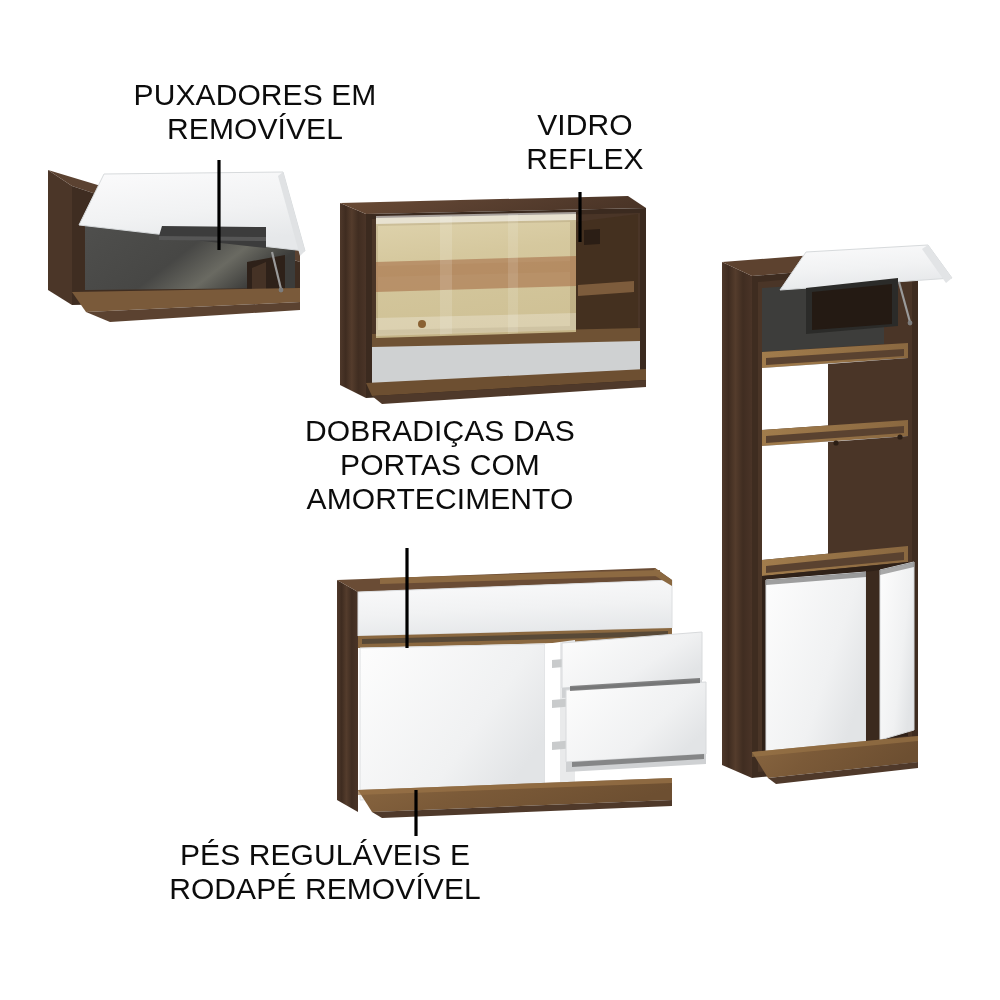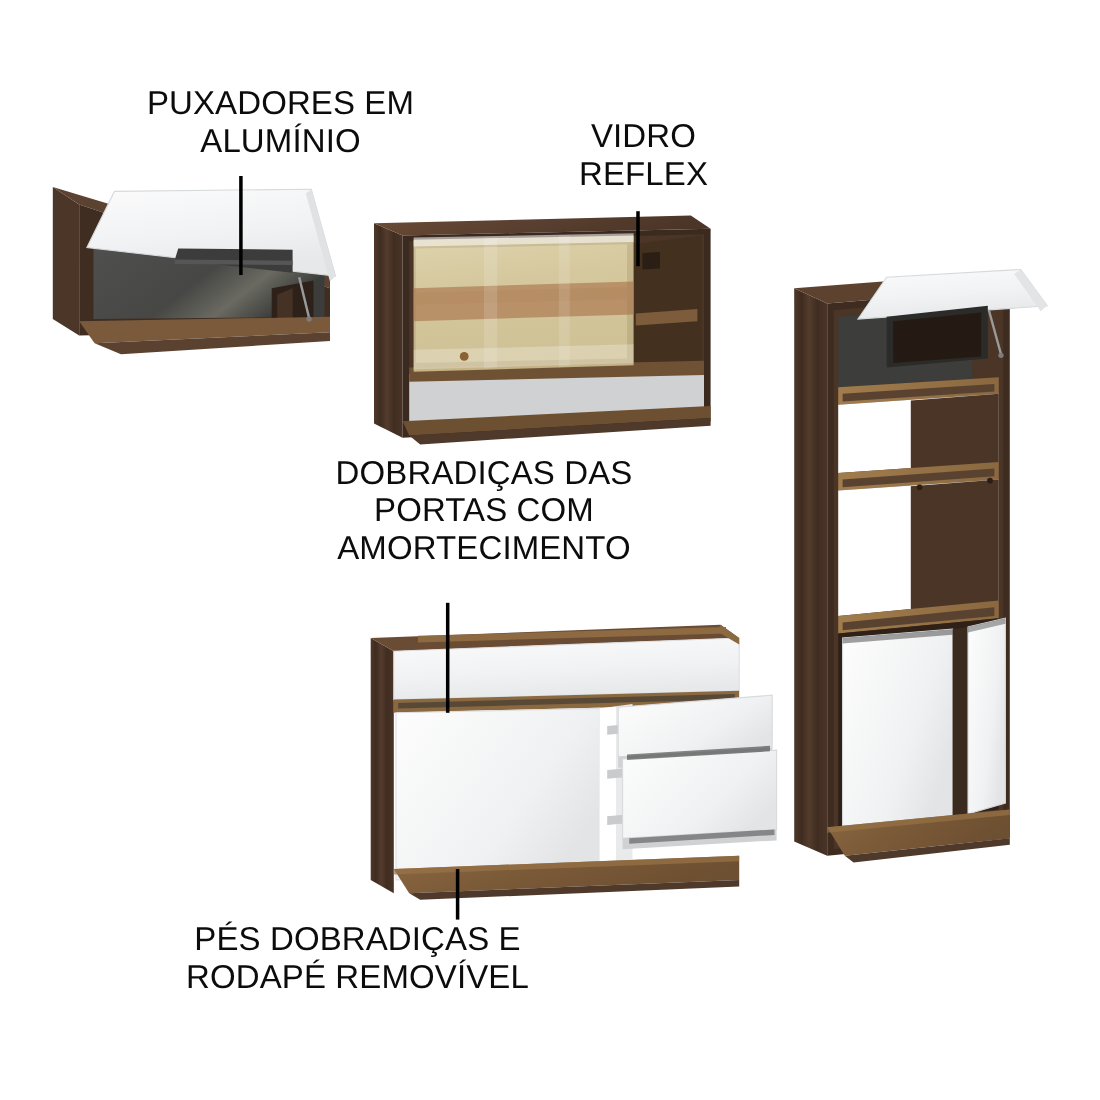--- a/index.html
+++ b/index.html
@@ -229,25 +229,25 @@
 
     <g stroke="#000000" stroke-width="3.2" stroke-linecap="butt">
       <line x1="219" y1="160" x2="219" y2="250"></line>
       <line x1="580" y1="192" x2="580" y2="242"></line>
       <line x1="407" y1="548" x2="407" y2="648"></line>
       <line x1="416" y1="790" x2="416" y2="836"></line>
     </g>
   </svg>
 
   <div class="label" style="left:70px;top:78px;width:370px;">PUXADORES EM
-ALUMÍNIO</div>
+REMOVÍVEL</div>
 
   <div class="label" style="left:470px;top:108px;width:230px;">VIDRO
 REFLEX</div>
 
   <div class="label" style="left:260px;top:414px;width:360px;">DOBRADIÇAS DAS
 PORTAS COM
 AMORTECIMENTO</div>
 
-  <div class="label" style="left:150px;top:838px;width:350px;">PÉS DOBRADIÇAS E
+  <div class="label" style="left:150px;top:838px;width:350px;">PÉS REGULÁVEIS E
 RODAPÉ REMOVÍVEL</div>
 
 </div>
 
 </body></html>

